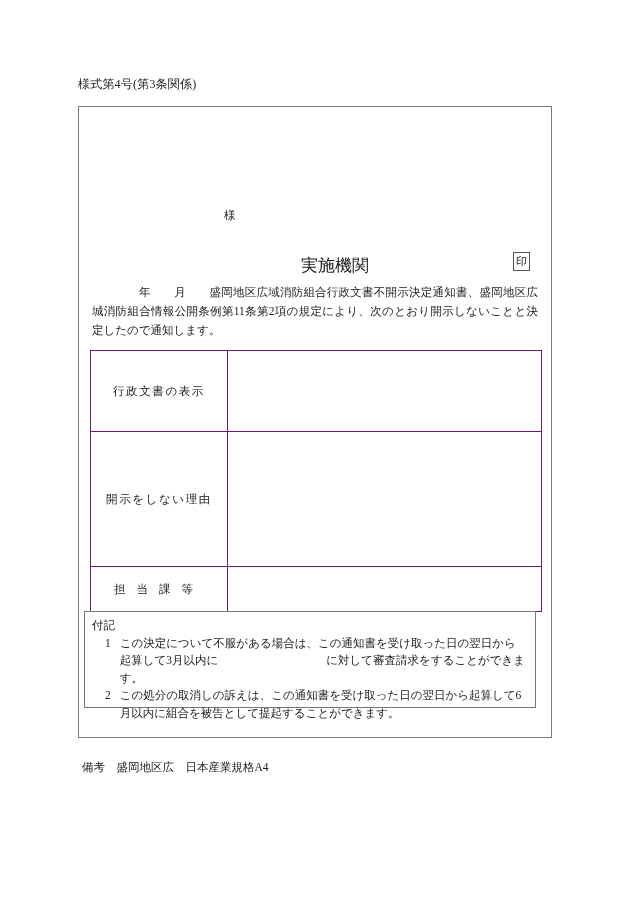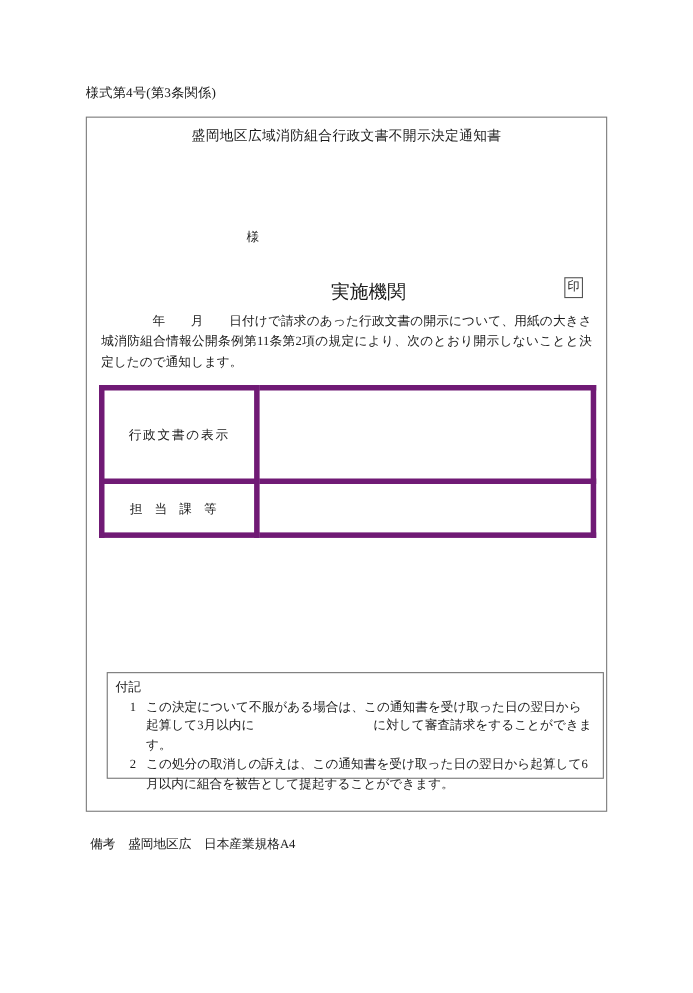--- a/index.html
+++ b/index.html
@@ -116,21 +116,21 @@
   
   .form-table {
     position: absolute;
     left: 11px;
     top: 243px;
     width: 452px;
     border-collapse: collapse;
     table-layout: fixed;
   }
   .form-table td {
-    border: 5px solid #701a75;
+    border: 1px solid #701a75;
     padding: 0;
     vertical-align: middle;
   }
   .form-table .label-cell {
     width: 124px;
     font-size: 11.5px;
     text-align: center;
     padding: 0 6px;
   }
   .form-table .value-cell {
@@ -138,21 +138,21 @@
   }
   .row-doc   td { height: 80px; }
   .row-reason td { height: 134px; }
   .row-dept  td { height: 44px; }
   .spaced-mid  { letter-spacing: 1.6px; }
   .spaced-xwide{ letter-spacing: 11px; }
 
   
   .appendix-box {
     position: absolute;
-    left: 18px;
+    left: 5px;
     top: 504px;
     width: 452px;
     height: 97px;
     border: 1px solid #767676;
     box-sizing: border-box;
     padding: 5px 8px 0 7px;
     font-size: 11.5px;
     line-height: 17.5px;
   }
   .appendix-title { white-space: pre; }
@@ -185,38 +185,43 @@
   }
 </style>
 </head>
 <body>
 
 <div class="form-number">様式第4号(第3条関係)</div>
 
 <div class="doc-frame">
   <div class="doc-inner">
 
-    <div class="doc-title">盛岡地区広域消防組合行政文書不開示決定通知書</div>
 
 
     <div class="recipient-line">様</div>
 
     <div class="agency-line">実施機関</div>
 
     <div class="seal-box">印</div>
 
     <div class="body-para">
-      <span class="lead-indent">　　　　年　　月　　日付けで請求のあった行政文書の開示について、用紙の大きさ</span><span>城消防組合情報公開条例第11条第2項の規定により、次のとおり開示しないことと決定したので通知します。</span>
+      <span class="lead-indent">　　　　年　　月　　盛岡地区広域消防組合行政文書不開示決定通知書、盛岡地区広</span><span>城消防組合情報公開条例第11条第2項の規定により、次のとおり開示しないことと決定したので通知します。</span>
     </div>
 
     <table class="form-table">
       <tbody>
         <tr class="row-doc">
           <td class="label-cell">
             <span class="spaced-mid">行政文書の表示</span>
+          </td>
+          <td class="value-cell"></td>
+        </tr>
+        <tr class="row-reason">
+          <td class="label-cell">
+            <span class="spaced-mid">開示をしない理由</span>
           </td>
           <td class="value-cell"></td>
         </tr>
         <tr class="row-dept">
           <td class="label-cell">
             <span class="spaced-xwide">担当課等</span>
           </td>
           <td class="value-cell"></td>
         </tr>
       </tbody>

